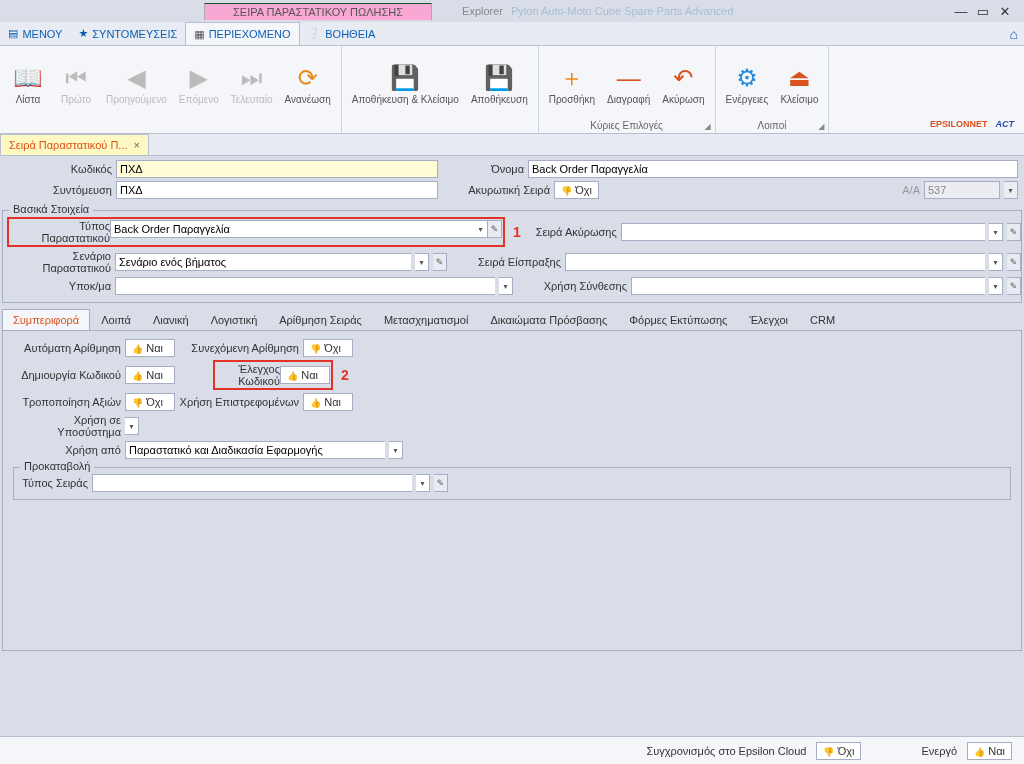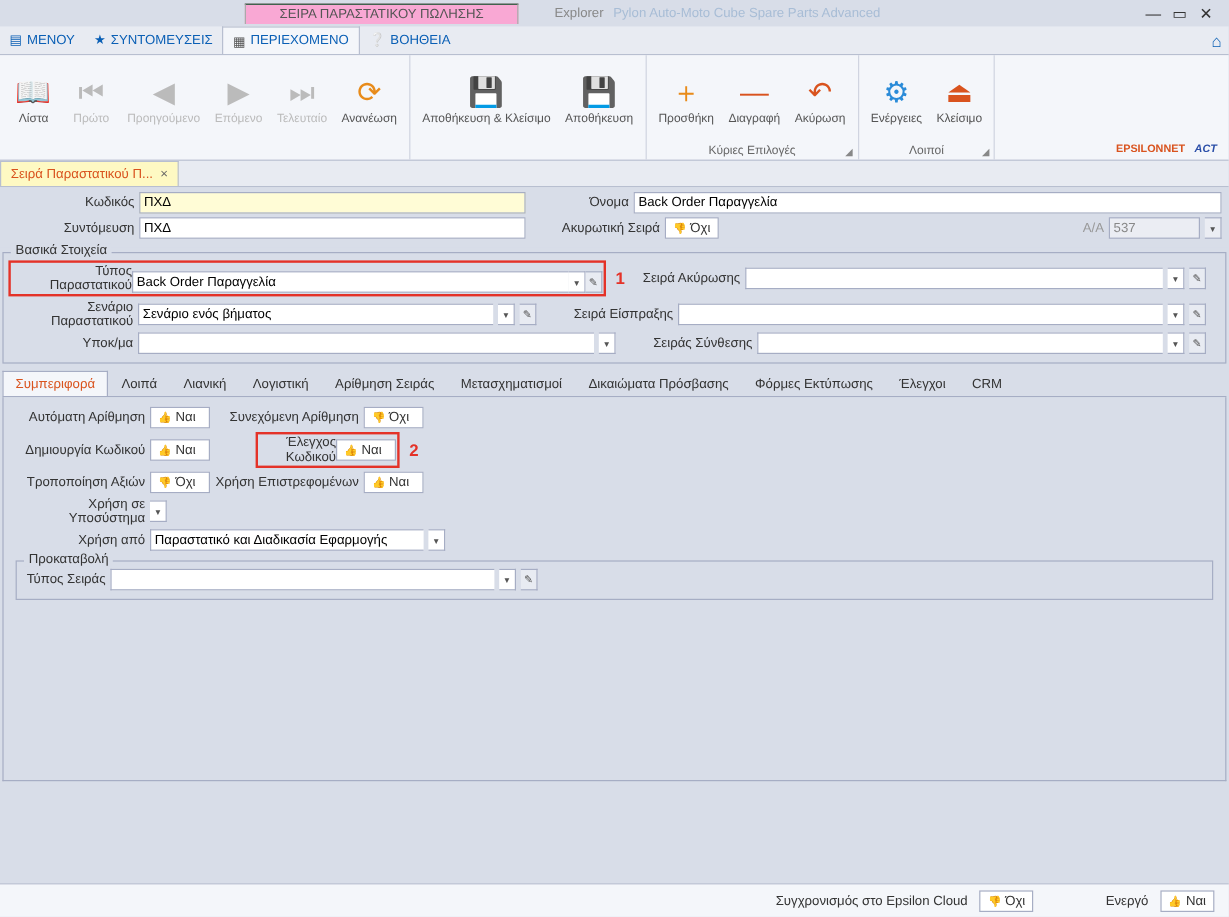--- a/index.html
+++ b/index.html
@@ -44,21 +44,21 @@
 .fld.yellow { background: #fffcd6; }
 .fld.gray { background: #ebedf3; color: #888; }
 .combo { display: flex; align-items: center; }
 .combo-arrow { width: 14px; height: 18px; background: #fff; border: 1px solid #a6adc4; border-left: none; display: flex; align-items: center; justify-content: center; font-size: 8px; color: #555; cursor: pointer; }
 .combo-pencil { width: 14px; height: 18px; background: #e8ebf2; border: 1px solid #a6adc4; border-left: none; display: flex; align-items: center; justify-content: center; font-size: 9px; color: #555; cursor: pointer; }
 .toggle { display: flex; align-items: center; gap: 3px; background: #fff; border: 1px solid #a6adc4; height: 18px; padding: 1px 6px; font-size: 11px; }
 .thumb-up::before { content: "👍"; font-size: 9px; }
 .thumb-down::before { content: "👎"; font-size: 9px; }
 
 
-.fs { border: 1px solid #a6adc4; margin: 4px 2px; padding: 6px 16px 4px 4px; position: relative; }
+.fs { border: 1px solid #a6adc4; margin: 4px 2px; padding: 6px 0 4px 4px; position: relative; }
 .fs-legend { position: absolute; top: -8px; left: 6px; background: #d8dde8; padding: 0 4px; font-size: 11px; color: #333; }
 
 
 .hl { border: 2px solid #e43228; }
 .hl-num { color: #e43228; font-size: 14px; font-weight: bold; margin-left: 4px; }
 
 
 .subtabs { display: flex; border-bottom: 1px solid #a6adc4; margin: 6px 2px 0 2px; }
 .subtab { padding: 4px 10px; font-size: 11px; color: #333; border: 1px solid transparent; border-bottom: none; cursor: pointer; }
 .subtab.active { background: #f4f6fa; border-color: #a6adc4; color: #d9531e; }
@@ -199,21 +199,21 @@
     <div class="fld gray combo" style="width:76px; ">
         <span>537</span>
       </div>
     <div class="combo-arrow" style="background:#ebedf3">▾</div>
   </div>
 </div>
 
 <div class="fs">
   <div class="fs-legend">Βασικά Στοιχεία</div>
   <div class="form-row">
-    <div class="hl" style="display:flex; align-items:flex-end; padding:1px">
+    <div class="hl" style="display:flex; align-items:flex-start; padding:1px">
       <span class="lbl" style="width:100px">Τύπος Παραστατικού</span>
       <input class="fld" style="width: 364px; border-right: none;" value="Back Order Παραγγελία">
       <div class="combo-arrow">▾</div>
       <div class="combo-pencil">✎</div>
     </div>
     <span class="hl-num">1</span>
     <span class="lbl" style="width:86px; margin-left:6px">Σειρά Ακύρωσης</span>
     <input class="fld" style="flex: 1 1 0%; border-right: none;">
     <div class="combo-arrow">▾</div>
     <div class="combo-pencil">✎</div>
@@ -227,21 +227,21 @@
     <span class="lbl" style="width:86px">Σειρά Είσπραξης</span>
     <input class="fld" style="flex: 1 1 0%; border-right: none;">
     <div class="combo-arrow">▾</div>
     <div class="combo-pencil">✎</div>
   </div>
   <div class="form-row">
     <span class="lbl" style="width:104px">Υποκ/μα</span>
     <input class="fld" style="width: 380px; border-right: none;">
     <div class="combo-arrow">▾</div>
     <span style="width:20px"></span>
-    <span class="lbl" style="width:86px">Σειράς Σύνθεσης</span>
+    <span class="lbl" style="width:86px">Χρήση Σύνθεσης</span>
     <input class="fld" style="flex: 1 1 0%; border-right: none;">
     <div class="combo-arrow">▾</div>
     <div class="combo-pencil">✎</div>
   </div>
 </div>
 
 <div class="subtabs">
   <div class="subtab active">Συμπεριφορά</div>
   <div class="subtab">Λοιπά</div>
   <div class="subtab">Λιανική</div>
@@ -293,21 +293,21 @@
         <span class="thumb-up"></span>
         <span>Ναι</span>
       </div>
   </div>
   <div class="form-row">
     <span class="lbl" style="width:110px">Χρήση σε Υποσύστημα</span>
     <div class="combo-arrow">▾</div>
   </div>
   <div class="form-row">
     <span class="lbl" style="width:110px">Χρήση από</span>
-    <input class="fld" style="width: 228px; border-right: none;" value="Παραστατικό και Διαδικασία Εφαρμογής">
+    <input class="fld" style="width: 260px; border-right: none;" value="Παραστατικό και Διαδικασία Εφαρμογής">
     <div class="combo-arrow">▾</div>
   </div>
 
   <div class="fs" style="margin-top:8px">
     <div class="fs-legend">Προκαταβολή</div>
     <div class="form-row">
       <span class="lbl" style="width:70px">Τύπος Σειράς</span>
       <input class="fld" style="width: 320px; border-right: none;">
       <div class="combo-arrow">▾</div>
       <div class="combo-pencil">✎</div>

